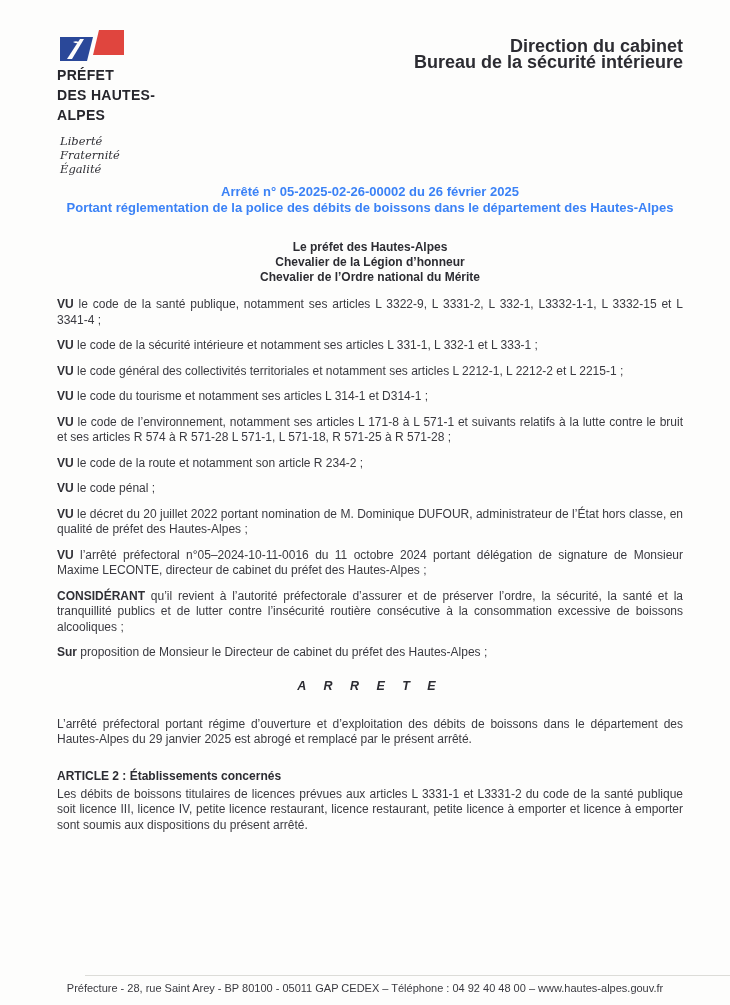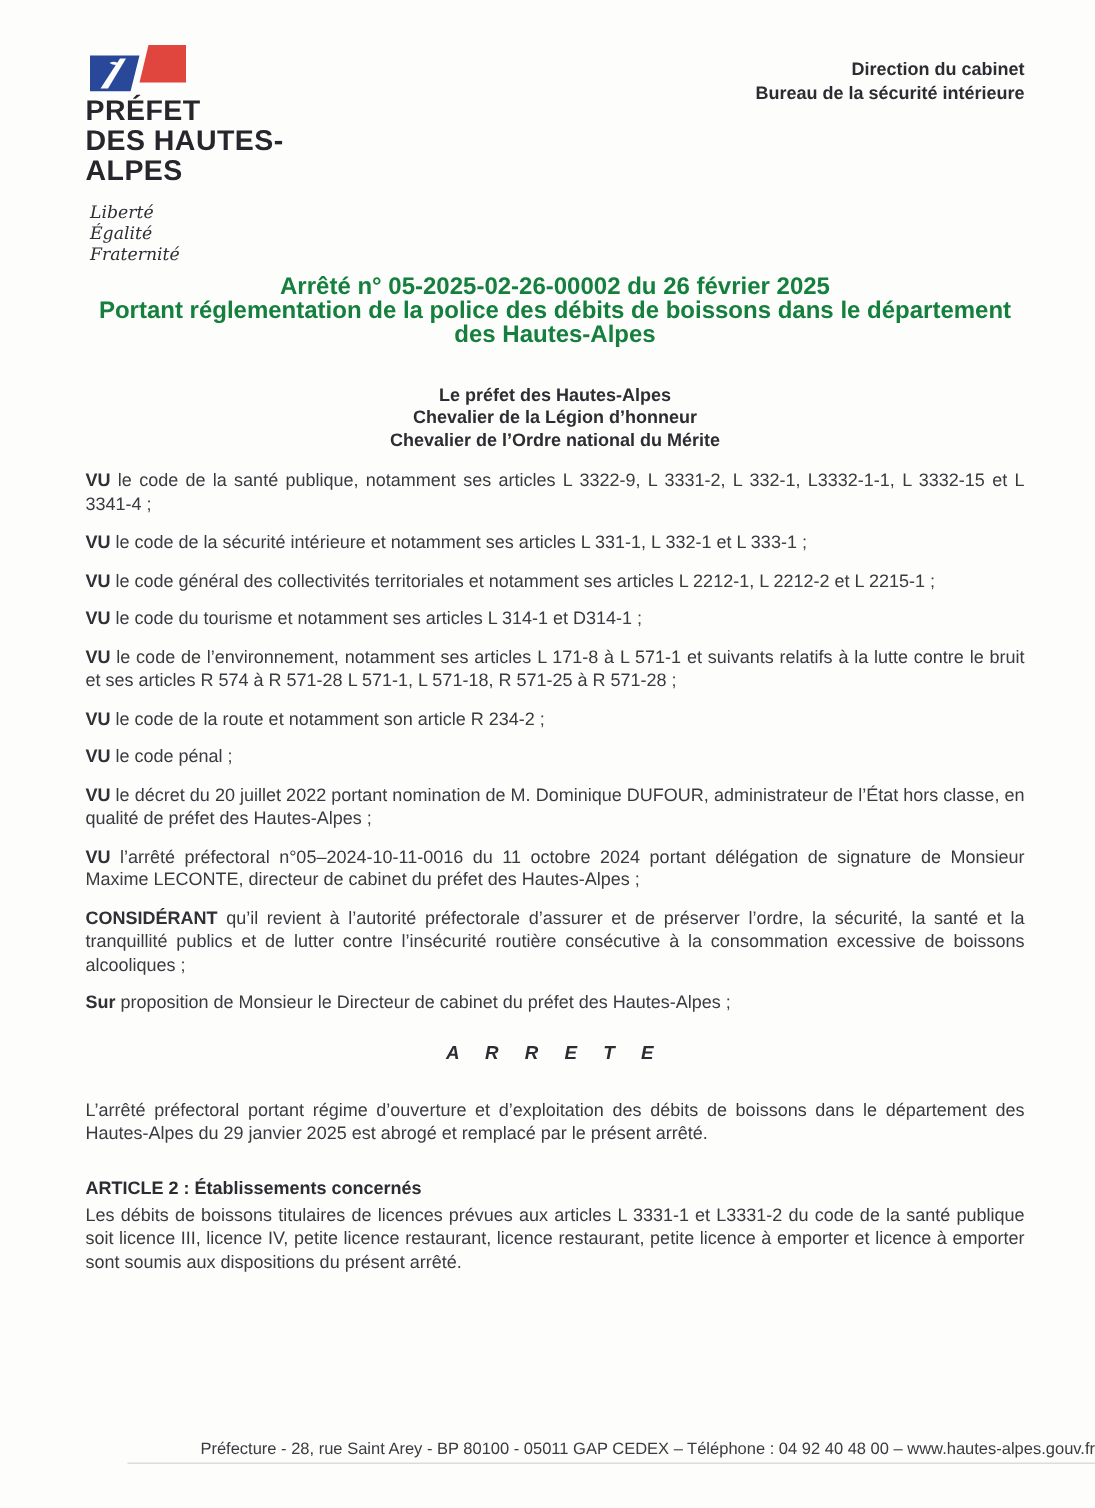--- a/index.html
+++ b/index.html
@@ -12,38 +12,38 @@
     overflow: hidden;
   }
   .page { padding: 30px 47px 0 57px; }
 
   
   .header-row { display: flex; justify-content: space-between; align-items: flex-start; }
   .gov-block { width: 260px; }
   .flag-icon { display: block; margin-left: 2px; }
   .wordmark {
     margin-top: 4px;
-    font-weight: bold; font-size: 19px; line-height: 20px;
+    font-weight: bold; font-size: 14px; line-height: 20px;
     letter-spacing: 0.3px; color: #26262c;
   }
   .motto {
     margin-top: 9px;
     font-family: "DejaVu Serif", serif; font-style: italic;
     font-size: 11.5px; line-height: 14px; color: #2e2e34;
     padding-left: 3px;
   }
   .service-block {
     margin-top: 8px; text-align: right;
-    font-weight: bold; font-size: 12px; line-height: 16px; color: #2c2c32; margin-left: 28px;
+    font-weight: bold; font-size: 18px; line-height: 16px; color: #2c2c32; margin-left: 28px;
   }
 
   
   .doc-title {
     margin-top: 8px; text-align: center;
-    font-weight: bold; font-size: 16px; line-height: 16px; color: #15803d;
+    font-weight: bold; font-size: 13px; line-height: 16px; color: #3b82f6;
   }
   .authority {
     margin-top: 24px; text-align: center;
     font-weight: bold; font-size: 12px; line-height: 15px; color: #2c2c32;
   }
 
   
   .recitals { margin-top: 12px; }
   p.para {
     margin: 0 0 10px 0;
@@ -61,22 +61,22 @@
   }
 
   .article { margin-bottom: 21px; }
   .article-heading {
     font-weight: bold; font-size: 12px; line-height: 15px;
     color: #2c2c32; margin: 0 0 3px 0;
   }
 
   
   .footer {
-    position: absolute; left: 0; top: 960px; width: 730px;
-    text-align: right; font-size: 11px; color: #3a3a40;
+    position: absolute; left: 0; top: 982px; width: 730px;
+    text-align: center; font-size: 11px; color: #3a3a40;
   }
   .scan-edge {
     position: absolute; left: 85px; right: 0; top: 975px; height: 1px;
     background: #dcdcd8;
   }
 </style>
 </head>
 <body>
 
 <div class="page">
@@ -89,22 +89,22 @@
         <path d="M14 12 q4 -2 7 1 q-4 1 -7 -1 Z" fill="#fdfdfc"></path>
         <polygon points="40,0 65,0 65,25 34,25" fill="#e0453e"></polygon>
       </svg>
       <div class="wordmark">
         <div>PRÉFET</div>
         <div>DES HAUTES-</div>
         <div>ALPES</div>
       </div>
       <div class="motto">
         <div>Liberté</div>
+        <div>Fraternité</div>
         <div>Égalité</div>
-        <div>Fraternité</div>
       </div>
     </div>
     <div class="service-block">
       <div>Direction du cabinet</div>
       <div>Bureau de la sécurité intérieure</div>
     </div>
   </div>
 
   <div class="doc-title">
     <div>Arrêté n° 05-2025-02-26-00002 du 26 février 2025</div>

